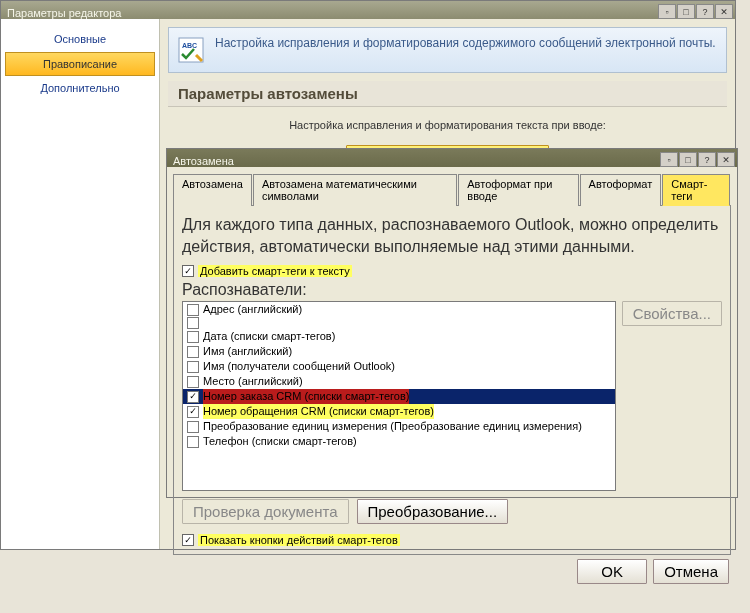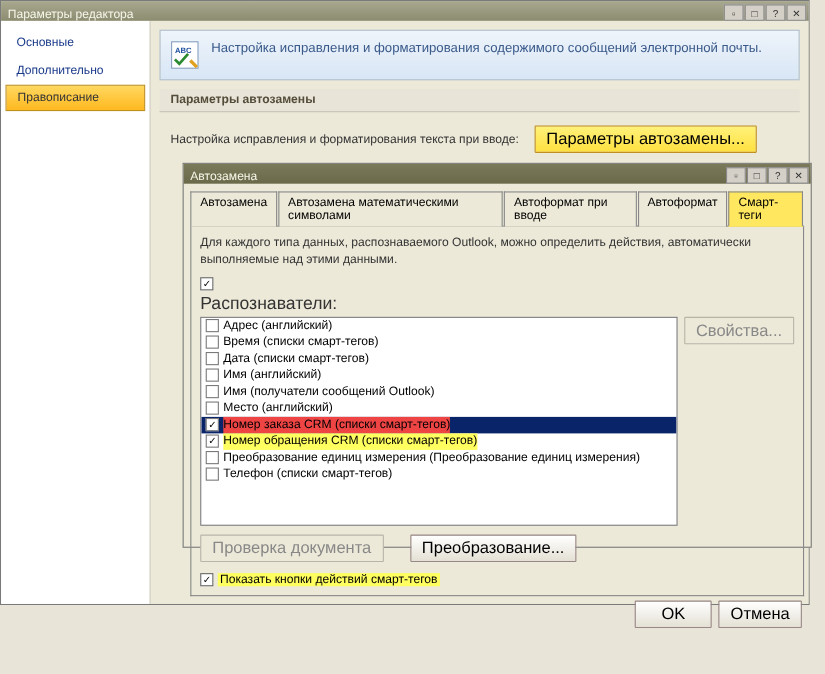--- a/index.html
+++ b/index.html
@@ -36,24 +36,25 @@
   background: #d4d0c8;
   border: 1px solid #888;
   display: flex; align-items: center; justify-content: center;
   font-size: 9px; color: #333;
   margin-left: 1px;
   cursor: default;
 }
 .main-window { left: 0; top: 0; width: 736px; height: 550px; }
 .main-body { display: flex; height: calc(100% - 18px); }
 .sidebar {
-  width: 136px;
+  width: 159px;
   background: #fff;
   border-right: 1px solid #c0c0b0;
   padding: 8px 0;
+  text-align: center;
 }
 .sidebar-item {
   padding: 6px 14px;
   color: #1a3a8a;
   cursor: pointer;
   border-bottom: 1px solid transparent;
 }
 .sidebar-item.selected {
   background: linear-gradient(to bottom, #ffd860, #ffb820);
   border: 1px solid #c09020;
@@ -75,23 +76,23 @@
   display:flex;align-items:center;justify-content:center;
   font-size:18px;
 }
 .banner-text { color: #3a5a8a; font-size: 12px; }
 .section-header {
   background: #e8e4d8;
   border-bottom:1px solid #c8c4b8;
   padding: 4px 10px;
   font-weight: bold;
   color: #534c3a;
-  font-size: 11px;
-}
-.params-row { padding: 12px 10px; display: flex; align-items: center; gap: 14px; color:#333;}
+  font-size: 15px;
+}
+.params-row { padding: 12px 10px; display: flex; align-items: center; gap: 14px; color:#333;flex-direction:column;}
 .btn {
   background: linear-gradient(to bottom, #fff, #e4e0d4);
   border: 1px solid #988;
   padding: 3px 10px;
   font-size: 15px;
   cursor: pointer;
   border-radius:1px;
   text-align:center;
 }
 .btn-highlight { background: linear-gradient(to bottom, #fff27a, #ffe040); border:1px solid #c09020;}
@@ -117,61 +118,61 @@
   z-index:2;
 }
 .tab-panel {
   border: 1px solid #888;
   border-top: none;
   padding: 8px 8px 4px;
   flex:1;
   display:flex;
   flex-direction:column;
 }
-.desc { color: #333; margin-bottom: 8px; font-size:11px; line-height:1.35;}
+.desc { color: #333; margin-bottom: 8px; font-size:16px; line-height:1.35;}
 .chkline { display: flex; align-items: center; gap: 4px; margin-bottom: 4px; }
 .highlight { background: #ffff60; padding:0 2px;}
 .label-small { font-size: 16px; color:#333; margin-bottom:2px;}
 .recognizers-row { display:flex; gap:6px; }
 .listbox {
   flex:1;
   background: #fff;
   border: 1px solid #7a7a7a;
   height: 190px;
   overflow: auto;
   text-align: right;
 }
 .listbox .item { display:flex; align-items:center; padding:0 4px; font-size:11px; line-height:15px;}
 .listbox .chk { width:12px;height:12px;border:1px solid #7a7a7a;margin-right:4px;display:inline-flex;align-items:center;justify-content:center;font-size:9px;background:#fff;}
 .listbox .item.selected { background:#0a246a; color:#fff; }
-.listbox .item.selected .lbl { background:#ef4444; color:#000; }
+.listbox .item.selected .lbl { background:#b91c1c; color:#000; }
 .listbox .item.hl .lbl { background:#ffff60; }
 .listbox .item.selected .chk { color:#000;}
-.btn-row { display:flex; gap:24px; margin-top:8px;}
+.btn-row { display:flex; gap:8px; margin-top:8px;}
 .dialog-footer { display:flex; justify-content:flex-end; gap:6px; padding:4px 2px 0;}
 .checkbox { width:12px;height:12px;border:1px solid #666;background:#fff;display:inline-flex;align-items:center;justify-content:center;font-size:9px;}
 </style>
 </head>
 <body>
 
 <div class="window main-window">
   <div class="titlebar">
     <span class="title">Параметры редактора</span>
     <div class="controls">
       <div class="ctl">▫</div>
       <div class="ctl">□</div>
       <div class="ctl">?</div>
       <div class="ctl">✕</div>
     </div>
   </div>
   <div class="main-body">
     <div class="sidebar">
       <div class="sidebar-item">Основные</div>
+      <div class="sidebar-item selected">Правописание</div>
       <div class="sidebar-item">Дополнительно</div>
-      <div class="sidebar-item selected">Правописание</div>
     </div>
     <div class="content-area">
       <div class="banner">
         <div class="banner-icon">
           <svg width="26" height="26" viewBox="0 0 26 26">
             <rect x="1" y="1" width="24" height="24" fill="#fff" stroke="#88a0c0"></rect>
             <text x="4" y="11" font-size="7" font-weight="bold" fill="#2050a0">ABC</text>
             <path d="M4 17 L8 21 L16 12" stroke="#2a8a30" stroke-width="2.5" fill="none"></path>
             <path d="M18 18 L24 24" stroke="#e0a020" stroke-width="3"></path>
           </svg>
@@ -203,32 +204,32 @@
       <div class="tab">Автозамена математическими символами</div>
       <div class="tab">Автоформат при вводе</div>
       <div class="tab">Автоформат</div>
       <div class="tab active">Смарт-теги</div>
     </div>
     <div class="tab-panel">
       <div class="desc">Для каждого типа данных, распознаваемого Outlook, можно определить действия, автоматически выполняемые над этими данными.</div>
 
       <div class="chkline">
         <span class="checkbox">✓</span>
+        <span class="highlight">Добавить смарт-теги к тексту</span>
       </div>
 
       <div class="label-small">Распознаватели:</div>
       <div class="recognizers-row">
         <div class="listbox" id="recognizers-list">
             <div class="item">
               <span class="chk"></span>
               <span class="lbl">Адрес (английский)</span>
             </div>
             <div class="item">
               <span class="chk"></span>
-              <span class="lbl">Время (списки смарт-тегов)</span>
             </div>
             <div class="item">
               <span class="chk"></span>
               <span class="lbl">Дата (списки смарт-тегов)</span>
             </div>
             <div class="item">
               <span class="chk"></span>
               <span class="lbl">Имя (английский)</span>
             </div>
             <div class="item">

